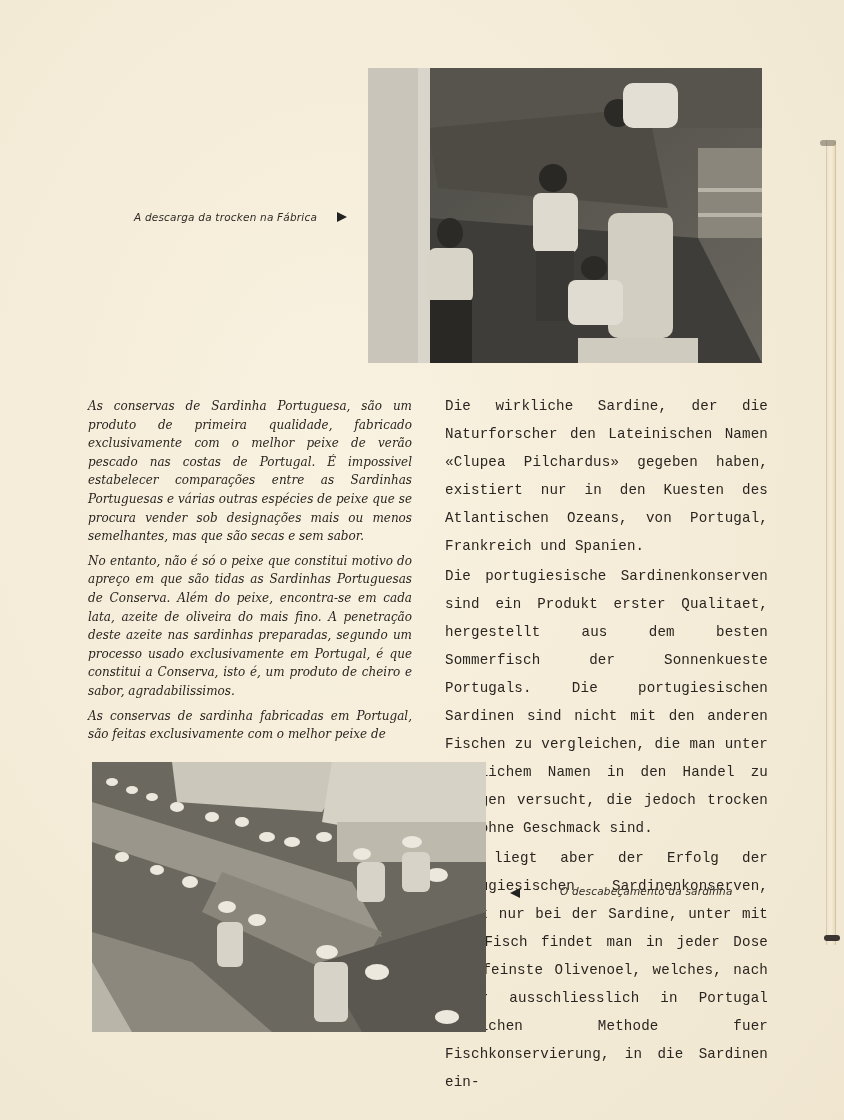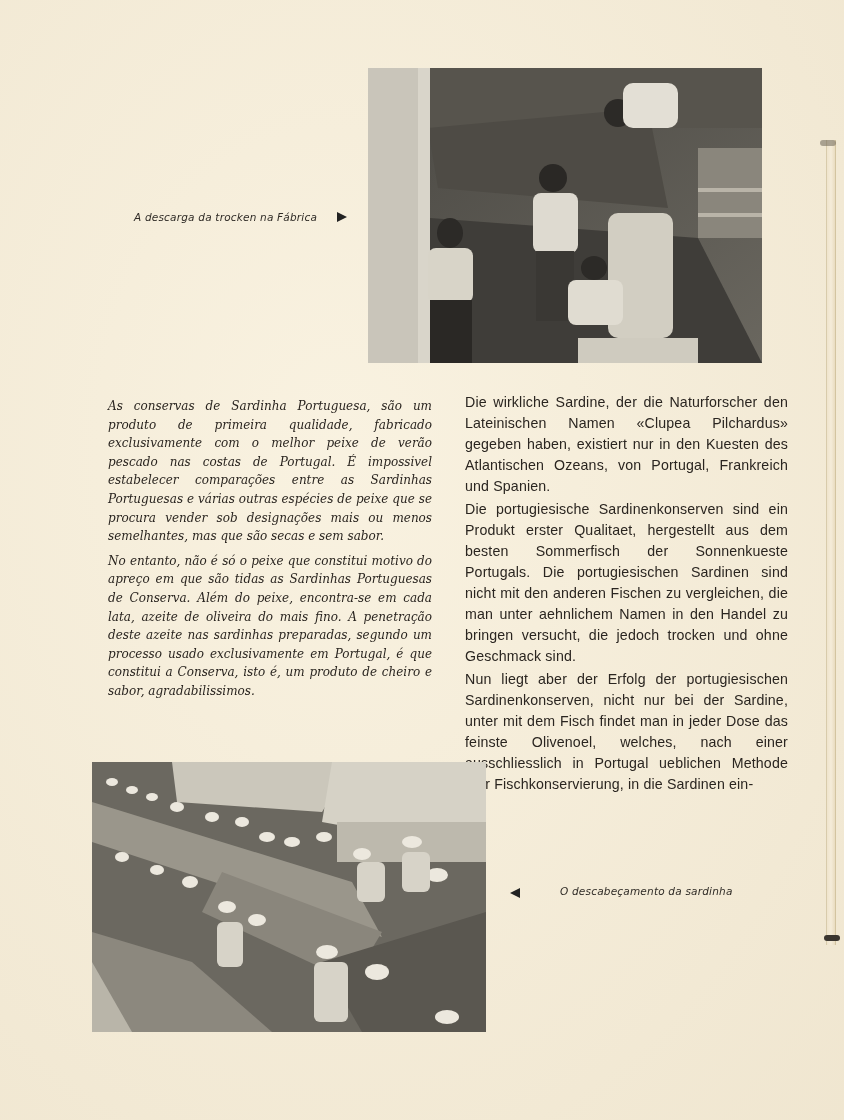--- a/index.html
+++ b/index.html
@@ -43,25 +43,25 @@
     left: 337px; top: 212px;
     border-top: 5px solid transparent; border-bottom: 5px solid transparent;
     border-left: 10px solid #222;
   }
   #arrow-left {
     left: 510px; top: 888px;
     border-top: 5px solid transparent; border-bottom: 5px solid transparent;
     border-right: 10px solid #222;
   }
   .col {
-    position: absolute; font-size: 12.3px; line-height: 18.6px; text-align: justify; margin-left: 20px;
+    position: absolute; font-size: 12.3px; line-height: 18.6px; text-align: justify;
   }
   .col p { margin: 0 0 6px 0; }
   #col-pt { left: 88px; top: 397px; width: 324px; font-style: italic; font-family: "DejaVu Serif", serif; font-size: 12px; }
-  #col-de { left: 445px; top: 392px; width: 323px; font-family: Liberation Sans, sans-serif; font-size: 14.2px; line-height: 21px; letter-spacing: 0.15px; }
+  #col-de { left: 445px; top: 392px; width: 323px; font-family: Liberation Mono, monospace; font-size: 14.2px; line-height: 28px; letter-spacing: 0.15px; }
   #col-de p { margin: 0 0 2px 0; }
 </style>
 </head>
 <body>
 
 <div class="page-shade"></div>
 <div class="fold"></div>
 <div class="fold-cap top"></div>
 <div class="fold-cap bottom"></div>
 
@@ -100,20 +100,21 @@
     <rect x="210" y="270" width="120" height="25" fill="#cfcbbf"></rect>
   </svg>
 </div>
 
 <div class="caption" id="caption-top">A descarga da trocken na Fábrica</div>
 <div class="arrow" id="arrow-right"></div>
 
 <div class="col" id="col-pt">
   <p>As conservas de Sardinha Portuguesa, são um produto de primeira qualidade, fabricado exclusivamente com o melhor peixe de verão pescado nas costas de Portugal.  É impossivel estabelecer comparações entre as Sardinhas Portuguesas e várias outras espécies de peixe que se procura vender sob designações mais ou menos semelhantes, mas que são secas e sem sabor.</p>
   <p>No entanto, não é só o peixe que constitui motivo do apreço em que são tidas as Sardinhas Portuguesas de Conserva.  Além do peixe, encontra-se em cada lata, azeite de oliveira do mais fino.  A penetração deste azeite nas sardinhas preparadas, segundo um processo usado exclusivamente em Portugal, é que constitui a Conserva, isto é, um produto de cheiro e sabor, agradabilissimos.</p>
+  <p>As conservas de sardinha fabricadas em Portugal, são feitas exclusivamente com o melhor peixe de</p>
 </div>
 
 <div class="col" id="col-de">
   <p>Die wirkliche Sardine, der die Naturforscher den Lateinischen Namen «Clupea Pilchardus» gegeben haben, existiert nur in den Kuesten des Atlantischen Ozeans, von Portugal, Frankreich und Spanien.</p>
   <p>Die portugiesische Sardinenkonserven sind ein Produkt erster Qualitaet, hergestellt aus dem besten Sommerfisch der Sonnenkueste Portugals. Die portugiesischen Sardinen sind nicht mit den anderen Fischen zu vergleichen, die man unter aehnlichem Namen in den Handel zu bringen versucht, die jedoch trocken und ohne Geschmack sind.</p>
   <p>Nun liegt aber der Erfolg der portugiesischen Sardinenkonserven, nicht nur bei der Sardine, unter mit dem Fisch findet man in jeder Dose das feinste Olivenoel, welches, nach einer ausschliesslich in Portugal ueblichen Methode fuer Fischkonservierung, in die Sardinen ein-</p>
 </div>
 
 <div class="photo" id="photo-bottom">
   <svg viewBox="0 0 394 270" preserveAspectRatio="none">

